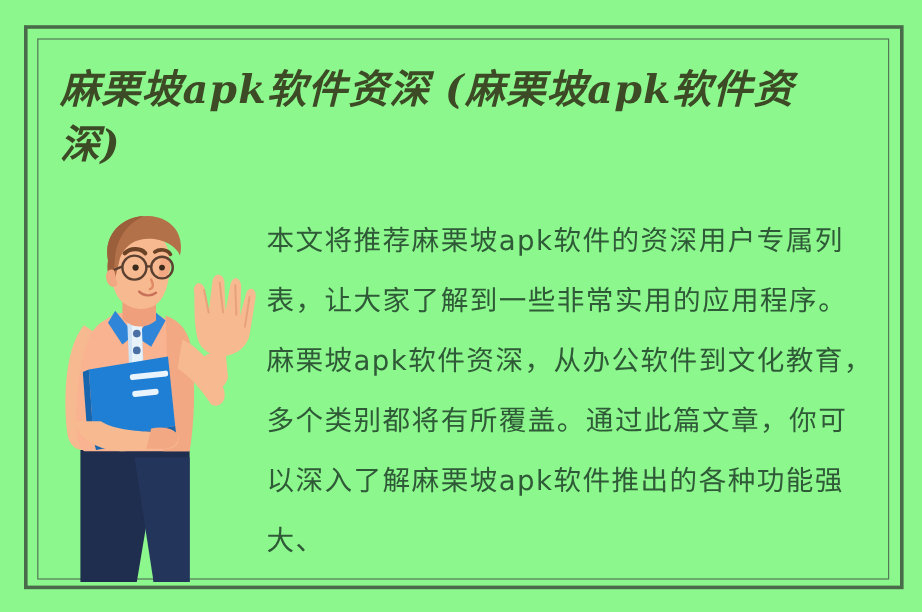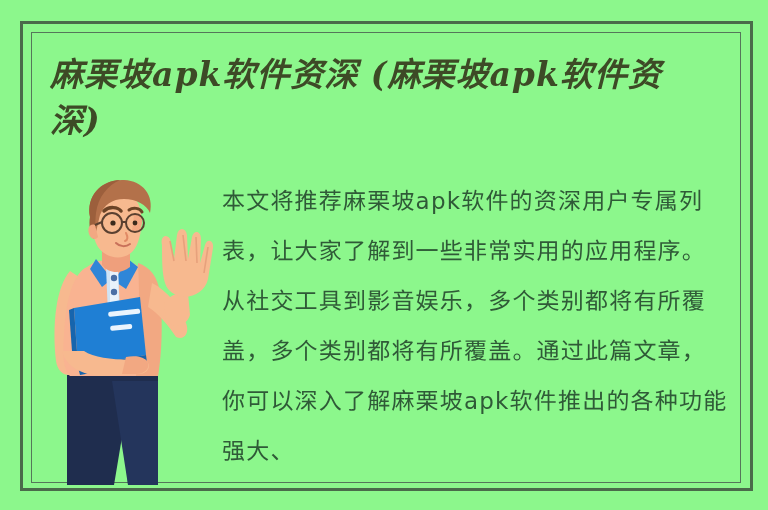--- a/index.html
+++ b/index.html
@@ -188,15 +188,15 @@
       </g>
 
       <g>
         <path d="M22 176 C26 192 42 200 62 201 L100 199 C110 198 112 188 104 184 C84 186 56 184 44 176 Z" fill="#f7b98f"></path>
         <path d="M86 182 C96 180 106 182 108 188 C110 194 104 199 96 199 L82 199 Z" fill="#f2a882"></path>
       </g>
 
     </svg>
   </div>
 
-  <div class="body-copy">本文将推荐麻栗坡apk软件的资深用户专属列表，让大家了解到一些非常实用的应用程序。从社交工具到影音娱乐，多个类别都将有所覆盖，多个类别都将有所覆盖。通过此篇文章，你可以深入了解麻栗坡apk软件推出的各种功能强大、</div>
+  <div class="body-copy">本文将推荐麻栗坡apk软件的资深用户专属列表，让大家了解到一些非常实用的应用程序。麻栗坡apk软件资深，从办公软件到文化教育，多个类别都将有所覆盖。通过此篇文章，你可以深入了解麻栗坡apk软件推出的各种功能强大、</div>
 
 </div>
 
 </body></html>

